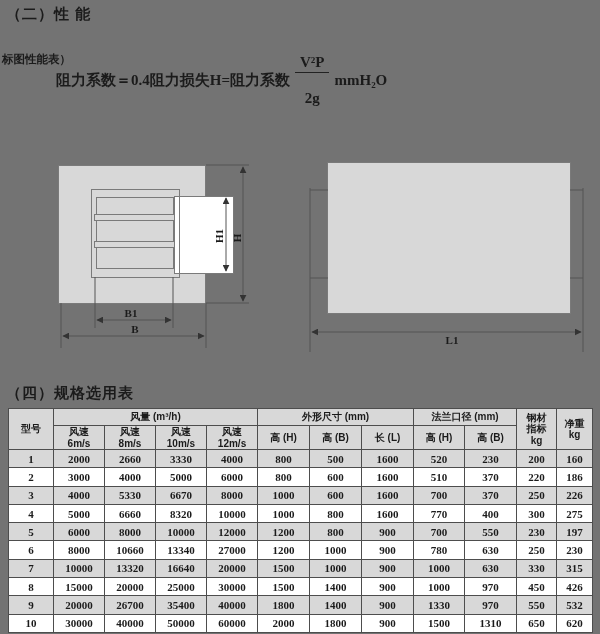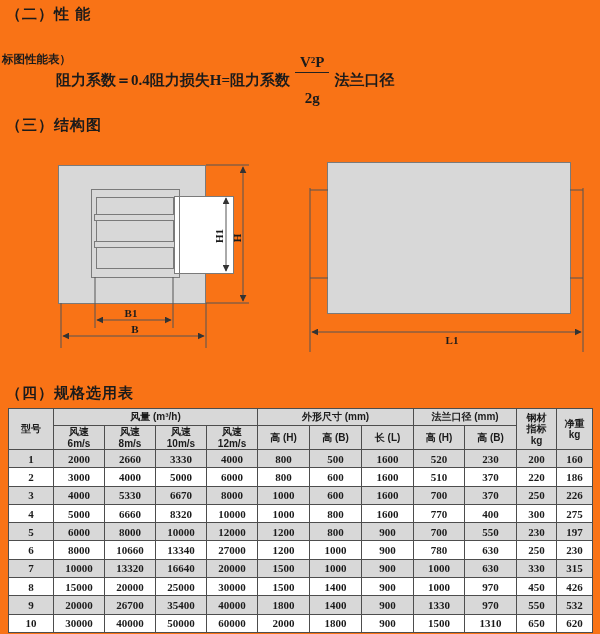--- a/index.html
+++ b/index.html
@@ -1,18 +1,18 @@
 <!DOCTYPE html>
 <html><head>
 <meta charset="utf-8">
 <style>
   html, body { margin:0; padding:0; background:#ffffff; }
   .page {
     position:relative; width:600px; height:634px; overflow:hidden;
-    background:#f97316; color:#1b1b1b;
+    background:#737373; color:#1b1b1b;
     font-family:"Liberation Sans", sans-serif;
   }
 
   
   .sec-title {
     position:absolute; font-size:15px; font-weight:bold; letter-spacing:1px;
     white-space:nowrap;
   }
   .body-line {
     position:absolute; font-size:11.5px; font-weight:bold; white-space:nowrap;
@@ -92,24 +92,23 @@
 
   <div class="sec-title" style="left:6px; top:5px;">（二）性 能</div>
   <div class="body-line" style="left:2px; top:52px;">标图性能表）</div>
 
   <div class="formula">
     <span>阻力系数＝0.4阻力损失H=阻力系数</span>
     <span class="frac">
       <span class="num">V²P</span>
       <span class="den">2g</span>
     </span>
-    <span>法兰口径</span>
+    <span>mmH₂O</span>
   </div>
 
-  <div class="sec-title" style="left:6px; top:116px;">（三）结构图</div>
 
   <div class="front-body"></div>
   <div class="h1-box"></div>
   <div class="inner-frame"></div>
   <div class="inner-duct"></div>
   <div class="slat slat-1"></div>
   <div class="slat slat-2"></div>
 
   <div class="side-body"></div>
 

